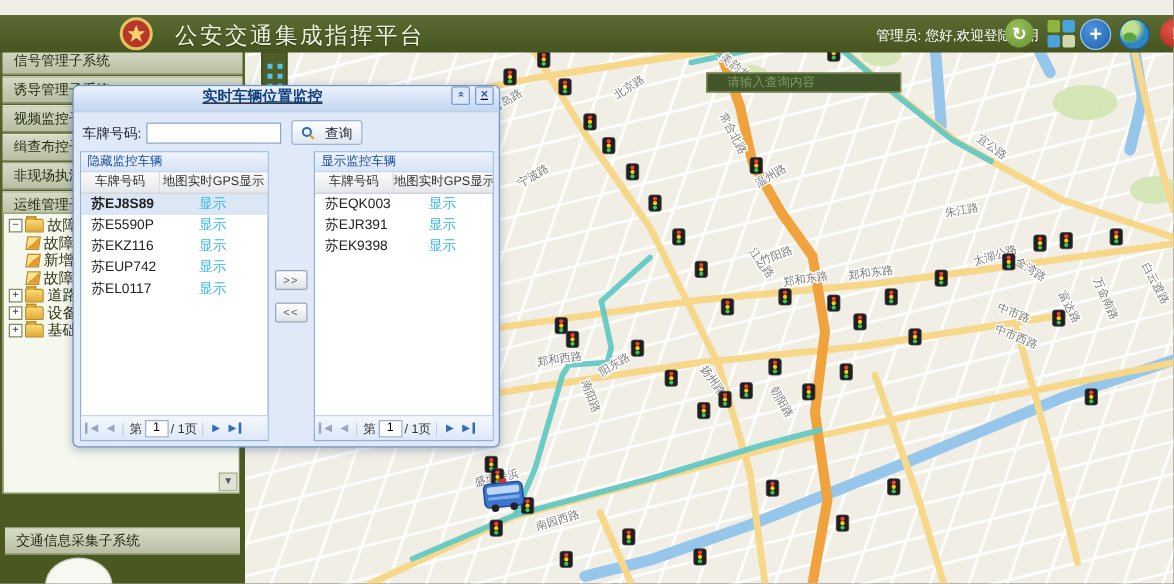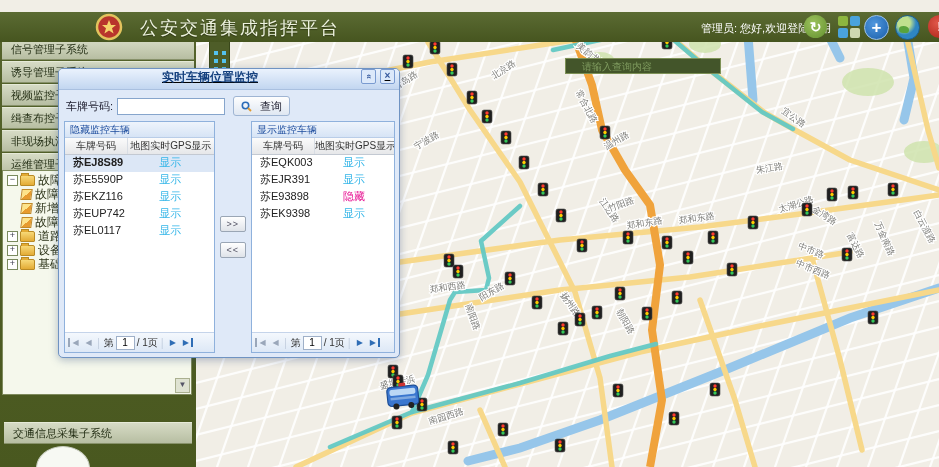--- a/index.html
+++ b/index.html
@@ -655,24 +655,20 @@
             <div class="rows">
               <div class="vrow">
                 <span class="p">苏EQK003</span>
                 <span class="a"><span class="lnk show">显示</span></span>
               </div>
               <div class="vrow">
                 <span class="p">苏EJR391</span>
                 <span class="a"><span class="lnk show">显示</span></span>
               </div>
               <div class="vrow">
-                <span class="p">苏E93898</span>
-                <span class="a"><span class="lnk hide">隐藏</span></span>
-              </div>
-              <div class="vrow">
                 <span class="p">苏EK9398</span>
                 <span class="a"><span class="lnk show">显示</span></span>
               </div>
             </div>
             <div class="pager">
               <span class="pg dis bar-l">◀</span>
               <span class="pg dis">◀</span>
               <span class="pg-sep">│</span>
               <span>第</span>
               <input class="pg-input" value="1" style="">

